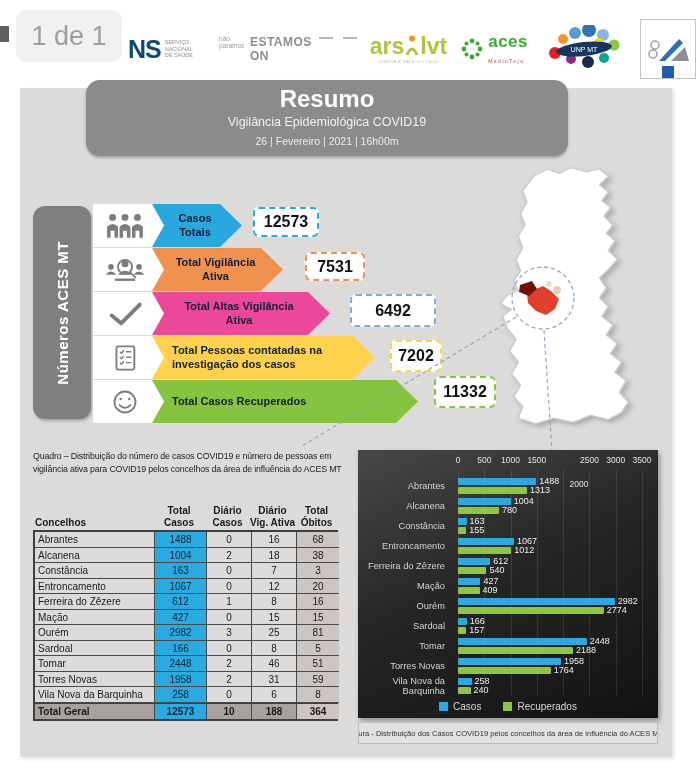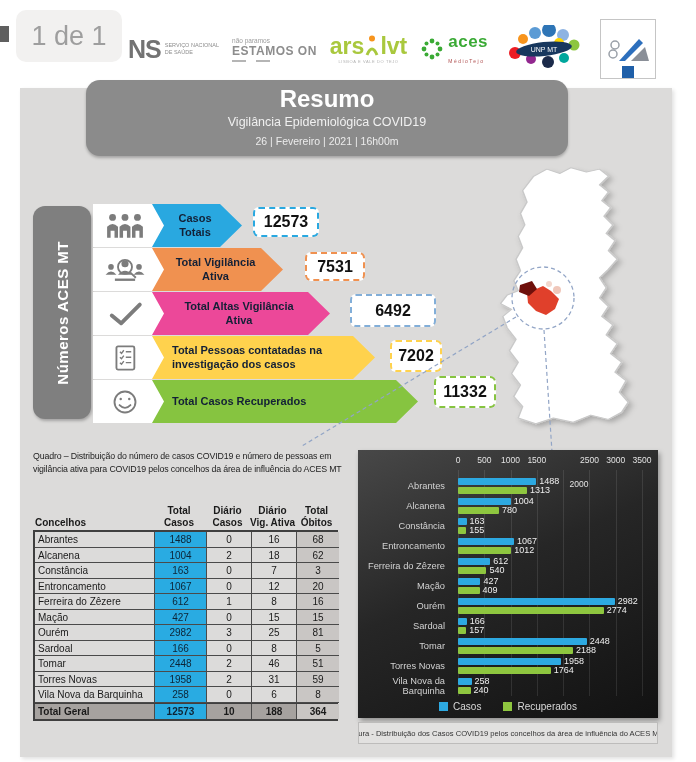--- a/index.html
+++ b/index.html
@@ -6,23 +6,23 @@
   #canvas{position:relative;width:696px;height:762px;background:#ffffff;overflow:hidden;}
 
   
   #page-badge{position:absolute;left:16px;top:10px;width:106px;height:52px;background:#f2f1f0;border-radius:10px;
     display:flex;align-items:center;justify-content:center;font-size:27px;color:#9e9e9e;}
   #edge-notch{position:absolute;left:0;top:26px;width:9px;height:16px;background:#5f5f5f;}
 
   
   #logos{position:absolute;left:128px;top:18px;height:62px;display:flex;align-items:center;gap:13px;}
   .logo{display:flex;align-items:center;}
-  .logo-sns .abbr{font-size:25px;font-weight:bold;color:#737373;letter-spacing:-1px;}
+  .logo-sns .abbr{font-size:25px;font-weight:bold;color:#0c4a6e;letter-spacing:-1px;}
   .logo-sns .stack{margin-left:4px;font-size:5.5px;color:#8d8d8d;line-height:1.2;}
-  .logo-estamos{flex-direction:column;align-items:flex-start;}
+  .logo-estamos{align-items:flex-start;}
   .logo-estamos .tag{font-size:6.5px;color:#9c9c9c;}
   .logo-estamos .name{font-size:12px;font-weight:bold;color:#8d8d8d;letter-spacing:.5px;}
   .logo-estamos .dots{display:flex;gap:10px;margin-top:2px;}
   .logo-estamos .dots i{display:block;width:14px;height:2px;background:#b5b5b5;}
   .logo-ars{flex-direction:column;align-items:center;}
   .logo-ars .big{display:flex;align-items:flex-end;font-size:23px;font-weight:bold;color:#a9c83d;line-height:.9;}
   .logo-ars .sub{font-size:4px;color:#b3b3b3;letter-spacing:.6px;margin-top:2px;}
   .logo-aces .txt{margin-left:4px;line-height:1;}
   .logo-aces .nm{font-size:17px;font-weight:bold;color:#3aaa35;letter-spacing:.5px;}
   .logo-aces .sb{font-size:5px;color:#b05050;letter-spacing:1.5px;}
@@ -333,21 +333,21 @@
           <div class="c1 casos">1488</div>
           <div class="c2">0</div>
           <div class="c3">16</div>
           <div class="c4 obitos">68</div>
         </div>
         <div class="t-row">
           <div class="c0">Alcanena</div>
           <div class="c1 casos">1004</div>
           <div class="c2">2</div>
           <div class="c3">18</div>
-          <div class="c4 obitos">62</div>
+          <div class="c4 obitos">38</div>
         </div>
         <div class="t-row">
           <div class="c0">Constância</div>
           <div class="c1 casos">163</div>
           <div class="c2">0</div>
           <div class="c3">7</div>
           <div class="c4 obitos">3</div>
         </div>
         <div class="t-row">
           <div class="c0">Entroncamento</div>

